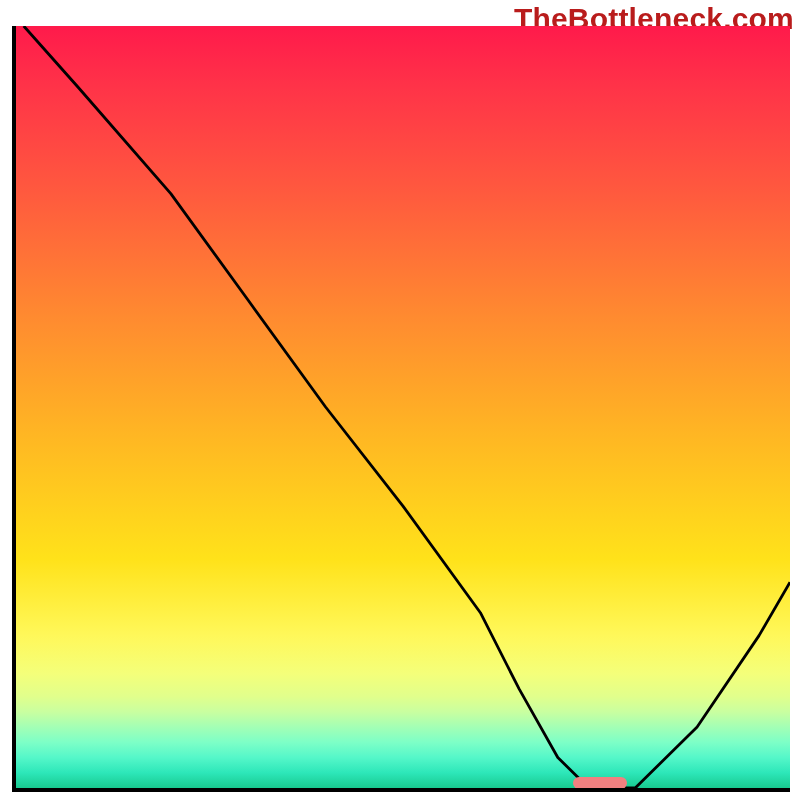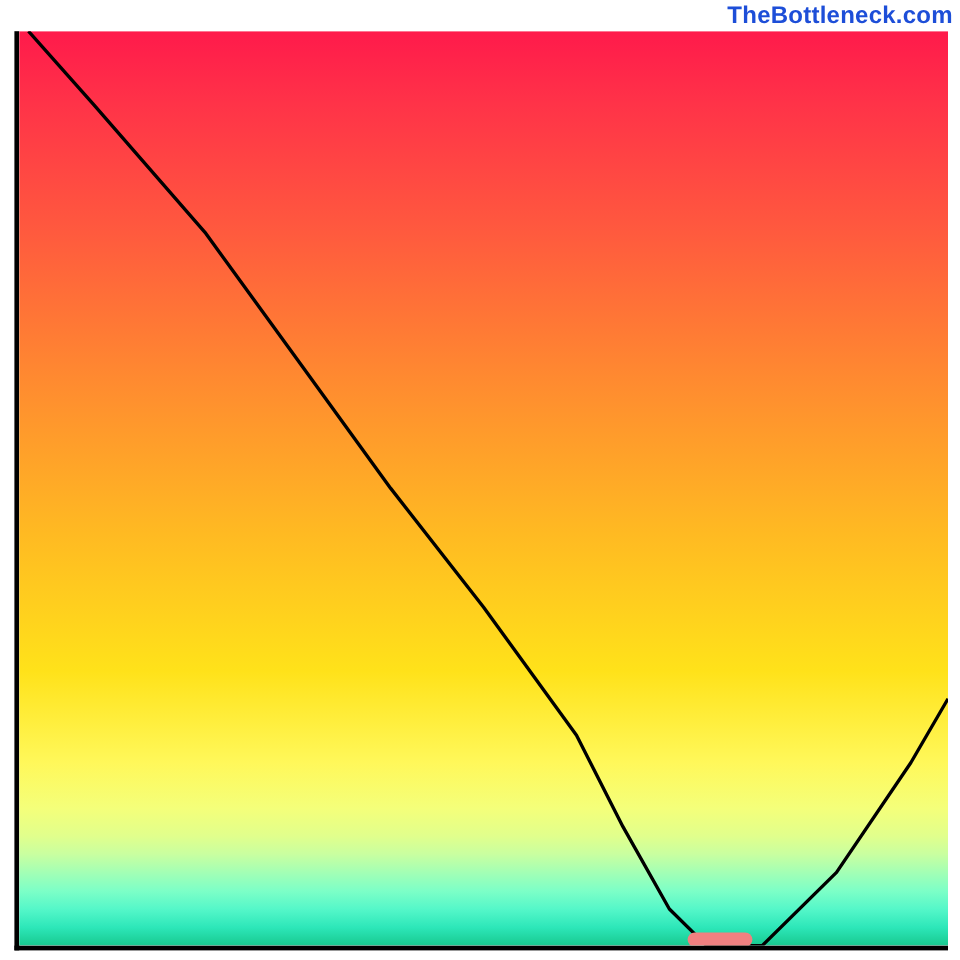--- a/index.html
+++ b/index.html
@@ -13,23 +13,23 @@
   }
   .wrap {
     position: relative;
     width: 800px;
     height: 800px;
   }
   .attribution {
     position: absolute;
     top: 2px;
     right: 6px;
-    font-size: 20px;
+    font-size: 30px;
     font-weight: 600;
-    color: #1d4ed8;
+    color: #b91c1c;
     letter-spacing: 0.2px;
   }
   .plot {
     position: absolute;
     left: 12px;
     top: 26px;
     width: 778px;
     height: 766px;
     box-sizing: border-box;
     border-left: 4px solid #000;

